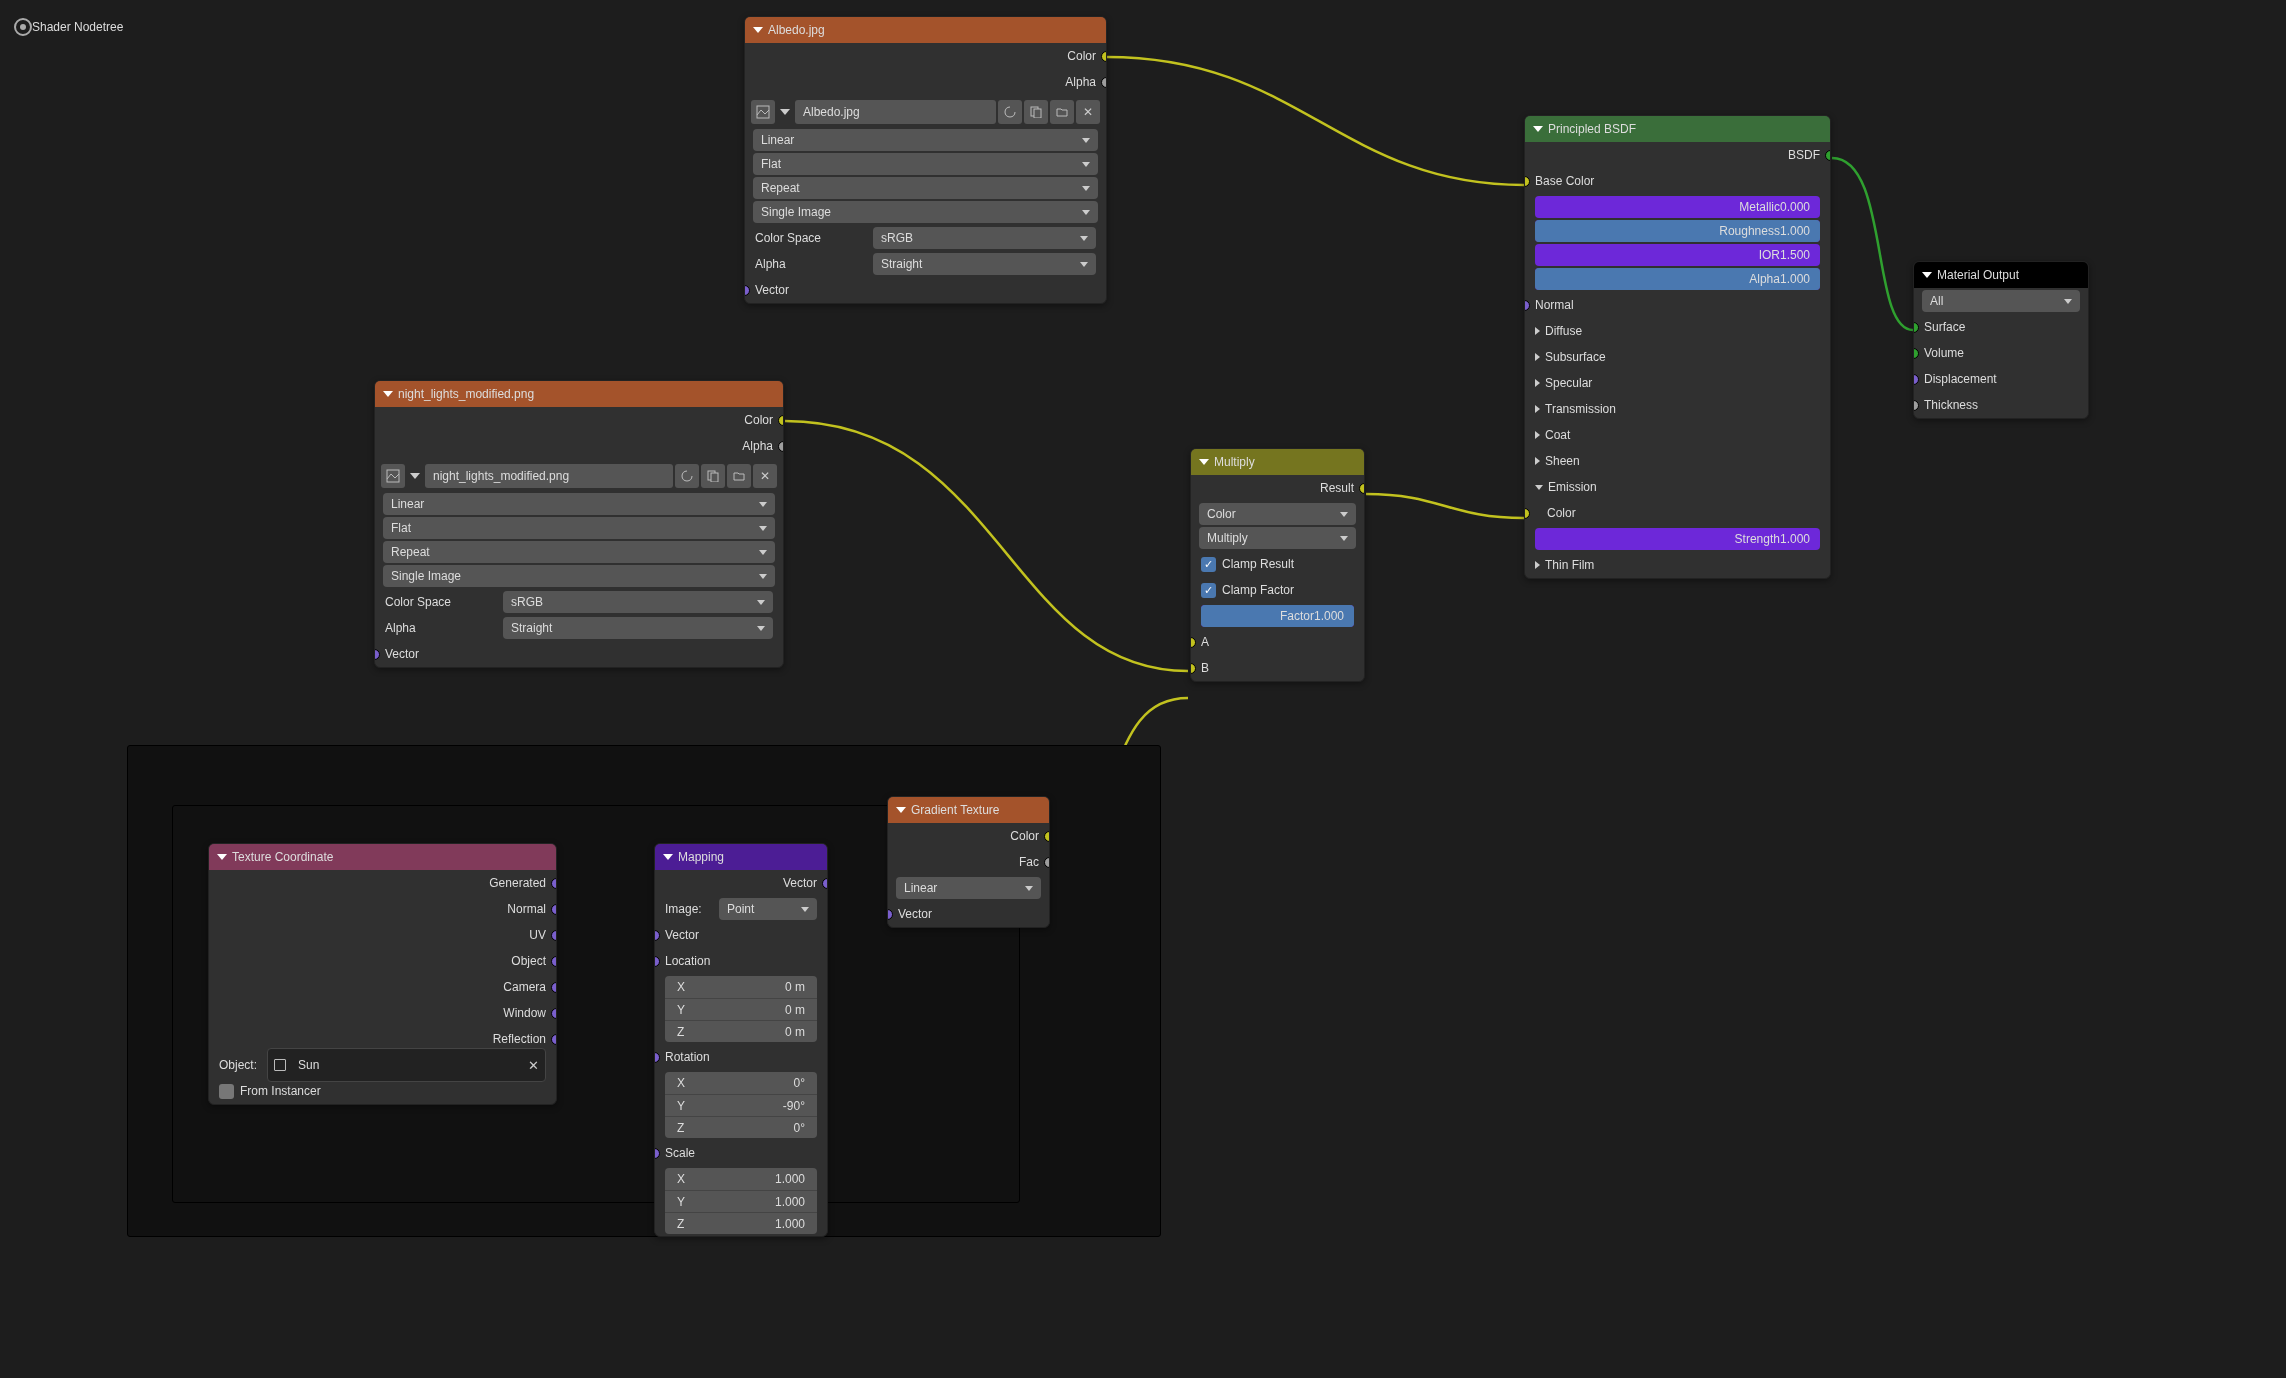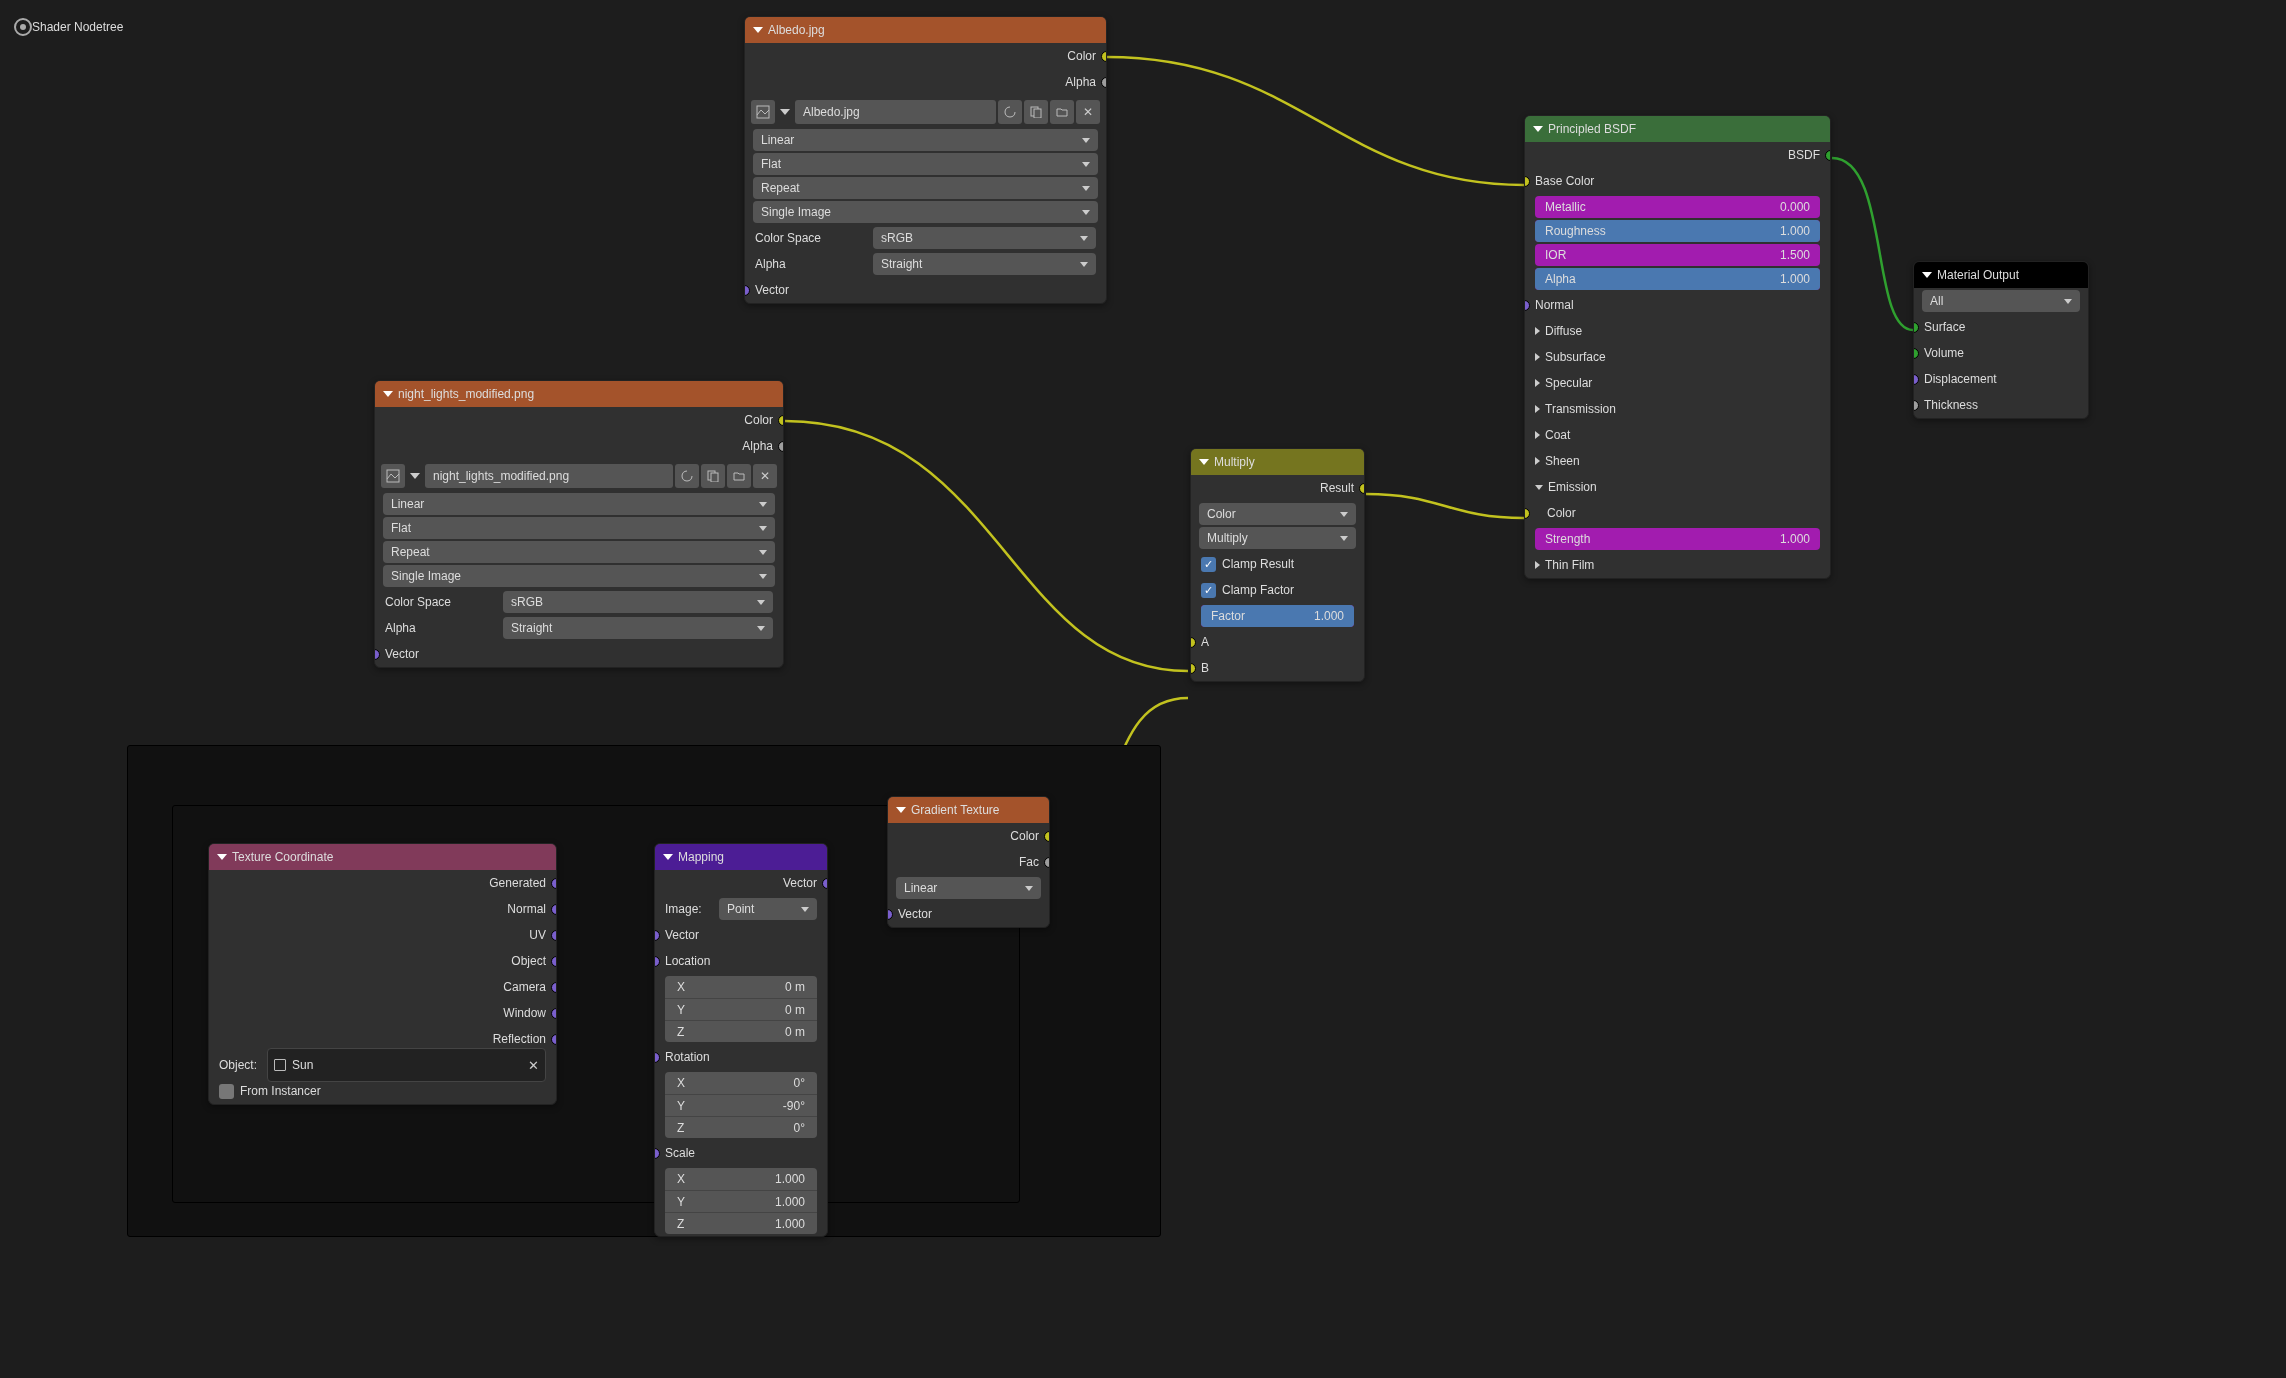--- a/index.html
+++ b/index.html
@@ -23,42 +23,42 @@
 .sock.in{left:-6px}
 .sock.yellow{background:#c2c21f}
 .sock.grey{background:#9e9e9e}
 .sock.purple{background:#7a5fcc}
 .sock.green{background:#2fa02f}
 .dd{display:flex;align-items:center;height:22px;background:#555;border-radius:4px;padding:0 8px;margin:2px 8px;font-size:11.5px;justify-content:space-between;cursor:pointer}
 .dd .tri{width:0;height:0;border-left:4px solid transparent;border-right:4px solid transparent;border-top:5px solid #ccc}
 .labelrow{display:flex;align-items:center;height:26px;padding:0 10px;font-size:12px;gap:8px}
 .labelrow .lbl{flex:0 0 110px}
 .labelrow .dd{flex:1;margin:0}
-.val-slider{display:flex;align-items:center;justify-content:space-between;height:22px;background:#a21caf;border-radius:4px;margin:2px 10px;padding:0 10px;font-size:11.5px;position:relative;overflow:hidden}
+.val-slider{display:flex;align-items:center;justify-content:flex-end;height:22px;background:#6d28d9;border-radius:4px;margin:2px 10px;padding:0 10px;font-size:11.5px;position:relative;overflow:hidden}
 .val-slider .fill{position:absolute;left:0;top:0;bottom:0;background:#4a78b0}
 .val-slider span{position:relative;z-index:1}
 .image-row{display:flex;align-items:center;height:28px;margin:3px 6px;gap:2px}
 .image-row .ic-btn{width:24px;height:24px;background:#555;border-radius:3px;display:flex;align-items:center;justify-content:center;cursor:pointer}
 .image-row .name{flex:1;height:24px;background:#555;border-radius:3px;display:flex;align-items:center;padding:0 8px;font-size:11px;gap:4px}
 .chk{width:15px;height:15px;background:#777;border-radius:3px;display:inline-flex;align-items:center;justify-content:center;margin-right:6px}
 .chk.on{background:#4a78b0}
 .chk.on:after{content:"✓";font-size:11px;color:#fff}
 .sub-arrow{display:inline-block;width:0;height:0;border-top:4px solid transparent;border-bottom:4px solid transparent;border-left:5px solid #ccc;margin-right:5px}
 .sub-arrow.down{border-left:4px solid transparent;border-right:4px solid transparent;border-top:5px solid #ccc;border-bottom:none;margin-right:5px}
 .vec-vals{margin:2px 10px}
 .vec-vals .vec{display:flex;justify-content:space-between;align-items:center;height:22px;background:#555;padding:0 12px;font-size:11.5px}
 .vec-vals .vec:first-child{border-radius:4px 4px 0 0}
 .vec-vals .vec:last-child{border-radius:0 0 4px 4px}
 .vec-vals .vec+.vec{border-top:1px solid #444}
 svg.wires{position:absolute;left:0;top:0;width:2286px;height:1378px;pointer-events:none}
 .wire{fill:none;stroke-width:2.5}
 .top-title{position:absolute;left:14px;top:18px;display:flex;align-items:center;gap:0;font-size:14px;color:#eee}
 .top-title .ico{width:18px;height:18px;border-radius:50%;border:2px solid #aaa;position:relative}
 .top-title .ico:after{content:"";position:absolute;left:50%;top:50%;width:6px;height:6px;border-radius:50%;background:#aaa;transform:translate(-50%,-50%)}
-.obj-input{display:flex;align-items:center;height:24px;background:#222;border-radius:4px;flex:1;padding:16px 6px;gap:6px;border:1px solid #444}
+.obj-input{display:flex;align-items:center;height:24px;background:#222;border-radius:4px;flex:1;padding:16px 6px;gap:12px;border:1px solid #444}
 .obj-ico{width:12px;height:12px;border:1.5px solid #bbb;border-radius:1px}
 .x-btn{font-size:13px;color:#ccc;cursor:pointer}
 </style>
 </head>
 <body>
 
 <svg class="wires">
     <path d="M1107,57 C1300,57 1340,185 1524,185" class="wire" stroke="#c2c21f"></path>
     <path d="M1832,158 C1890,158 1870,330 1913,330" class="wire" stroke="#2fa02f"></path>
     <path d="M785,421 C1000,421 1010,671 1188,671" class="wire" stroke="#c2c21f"></path>

